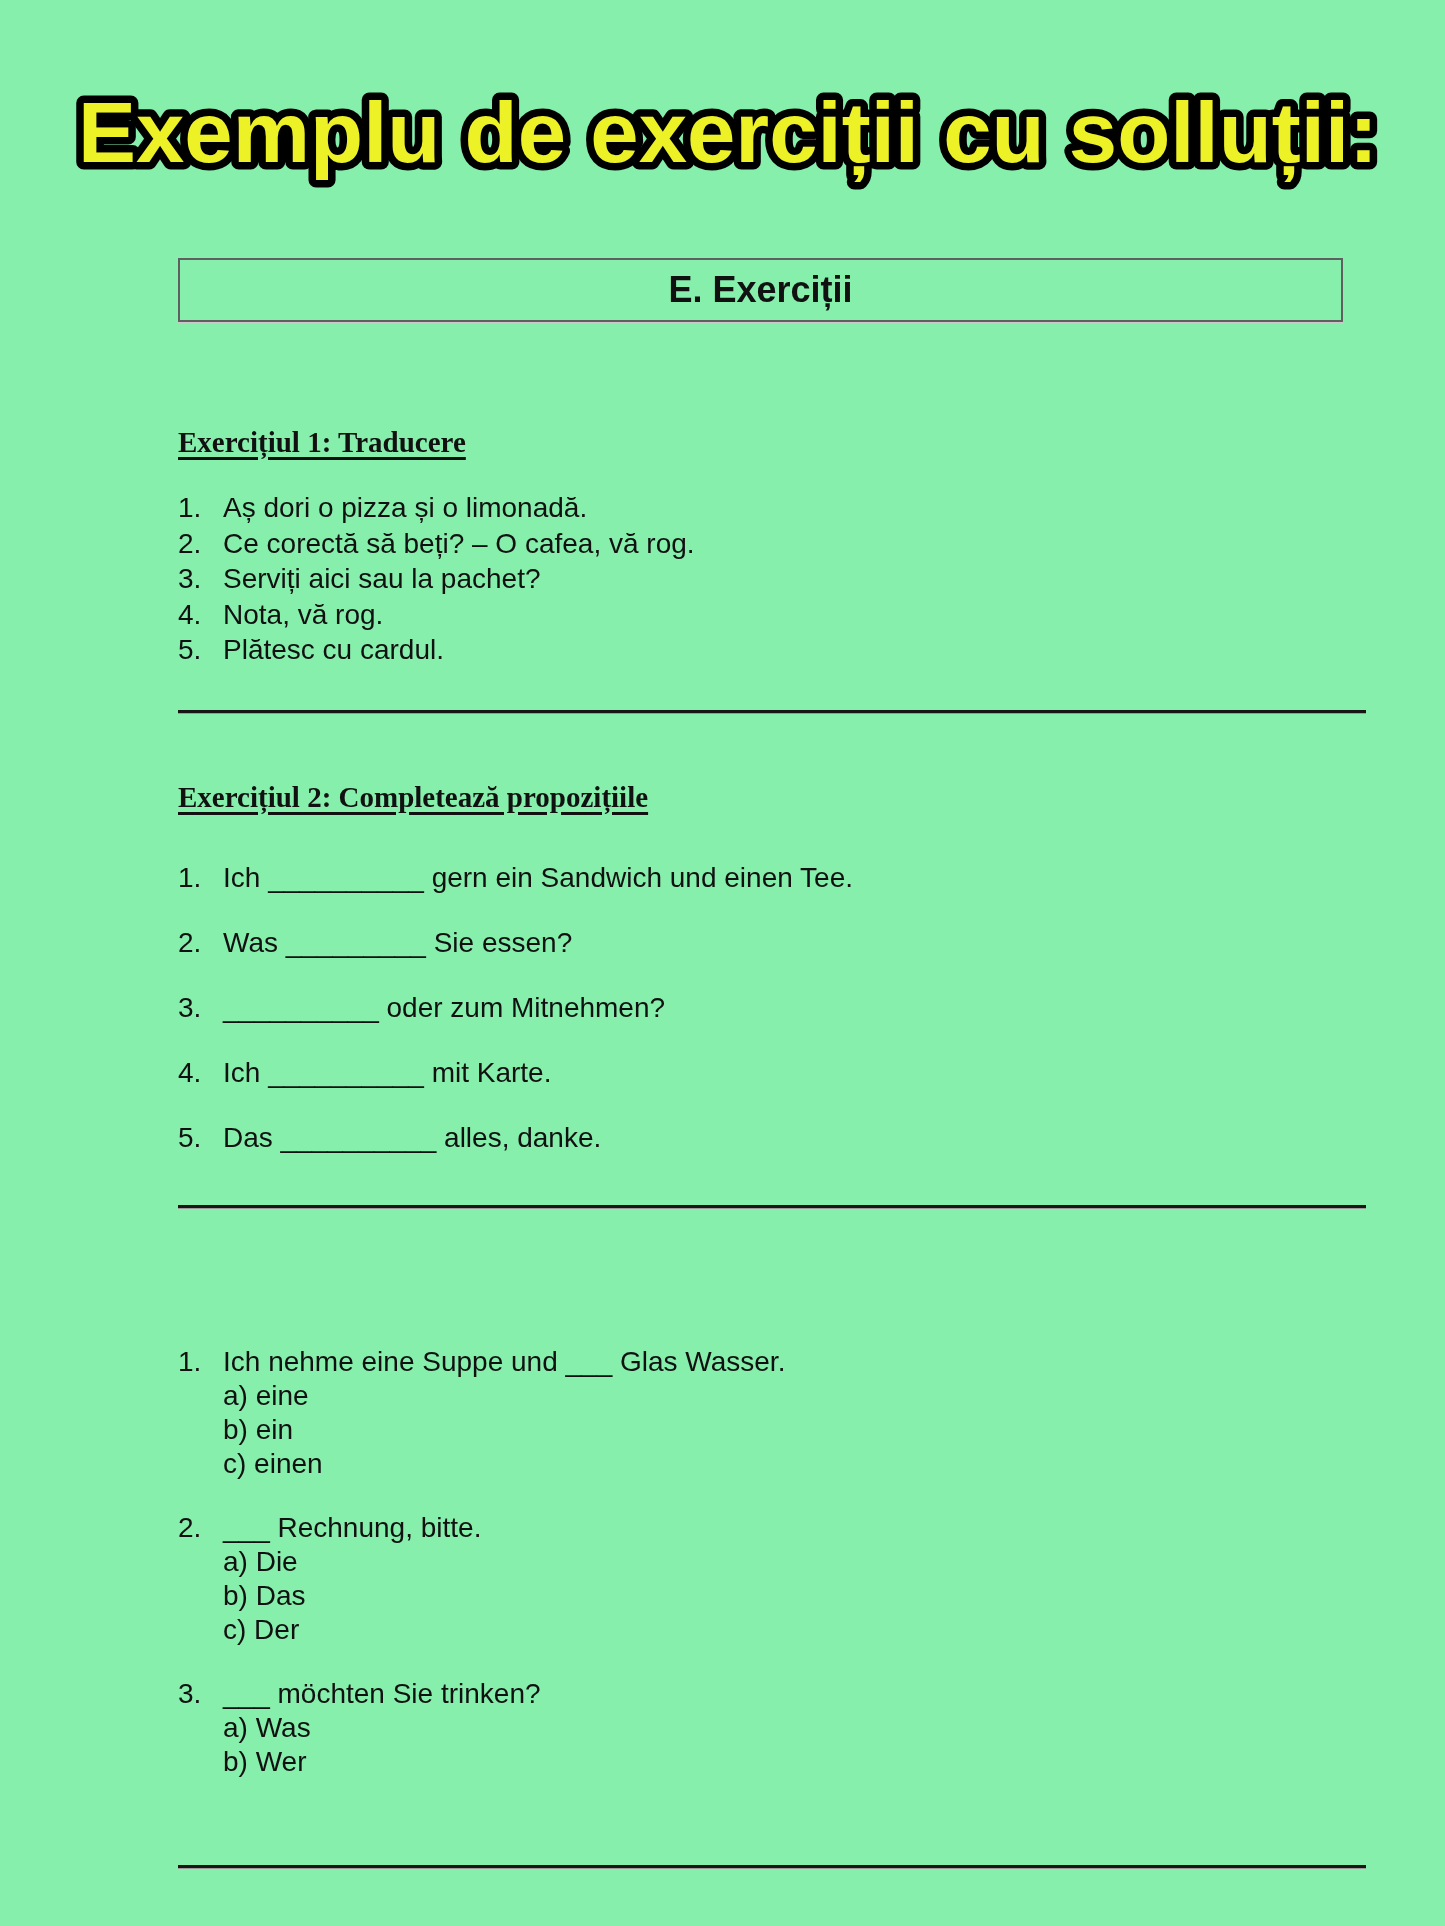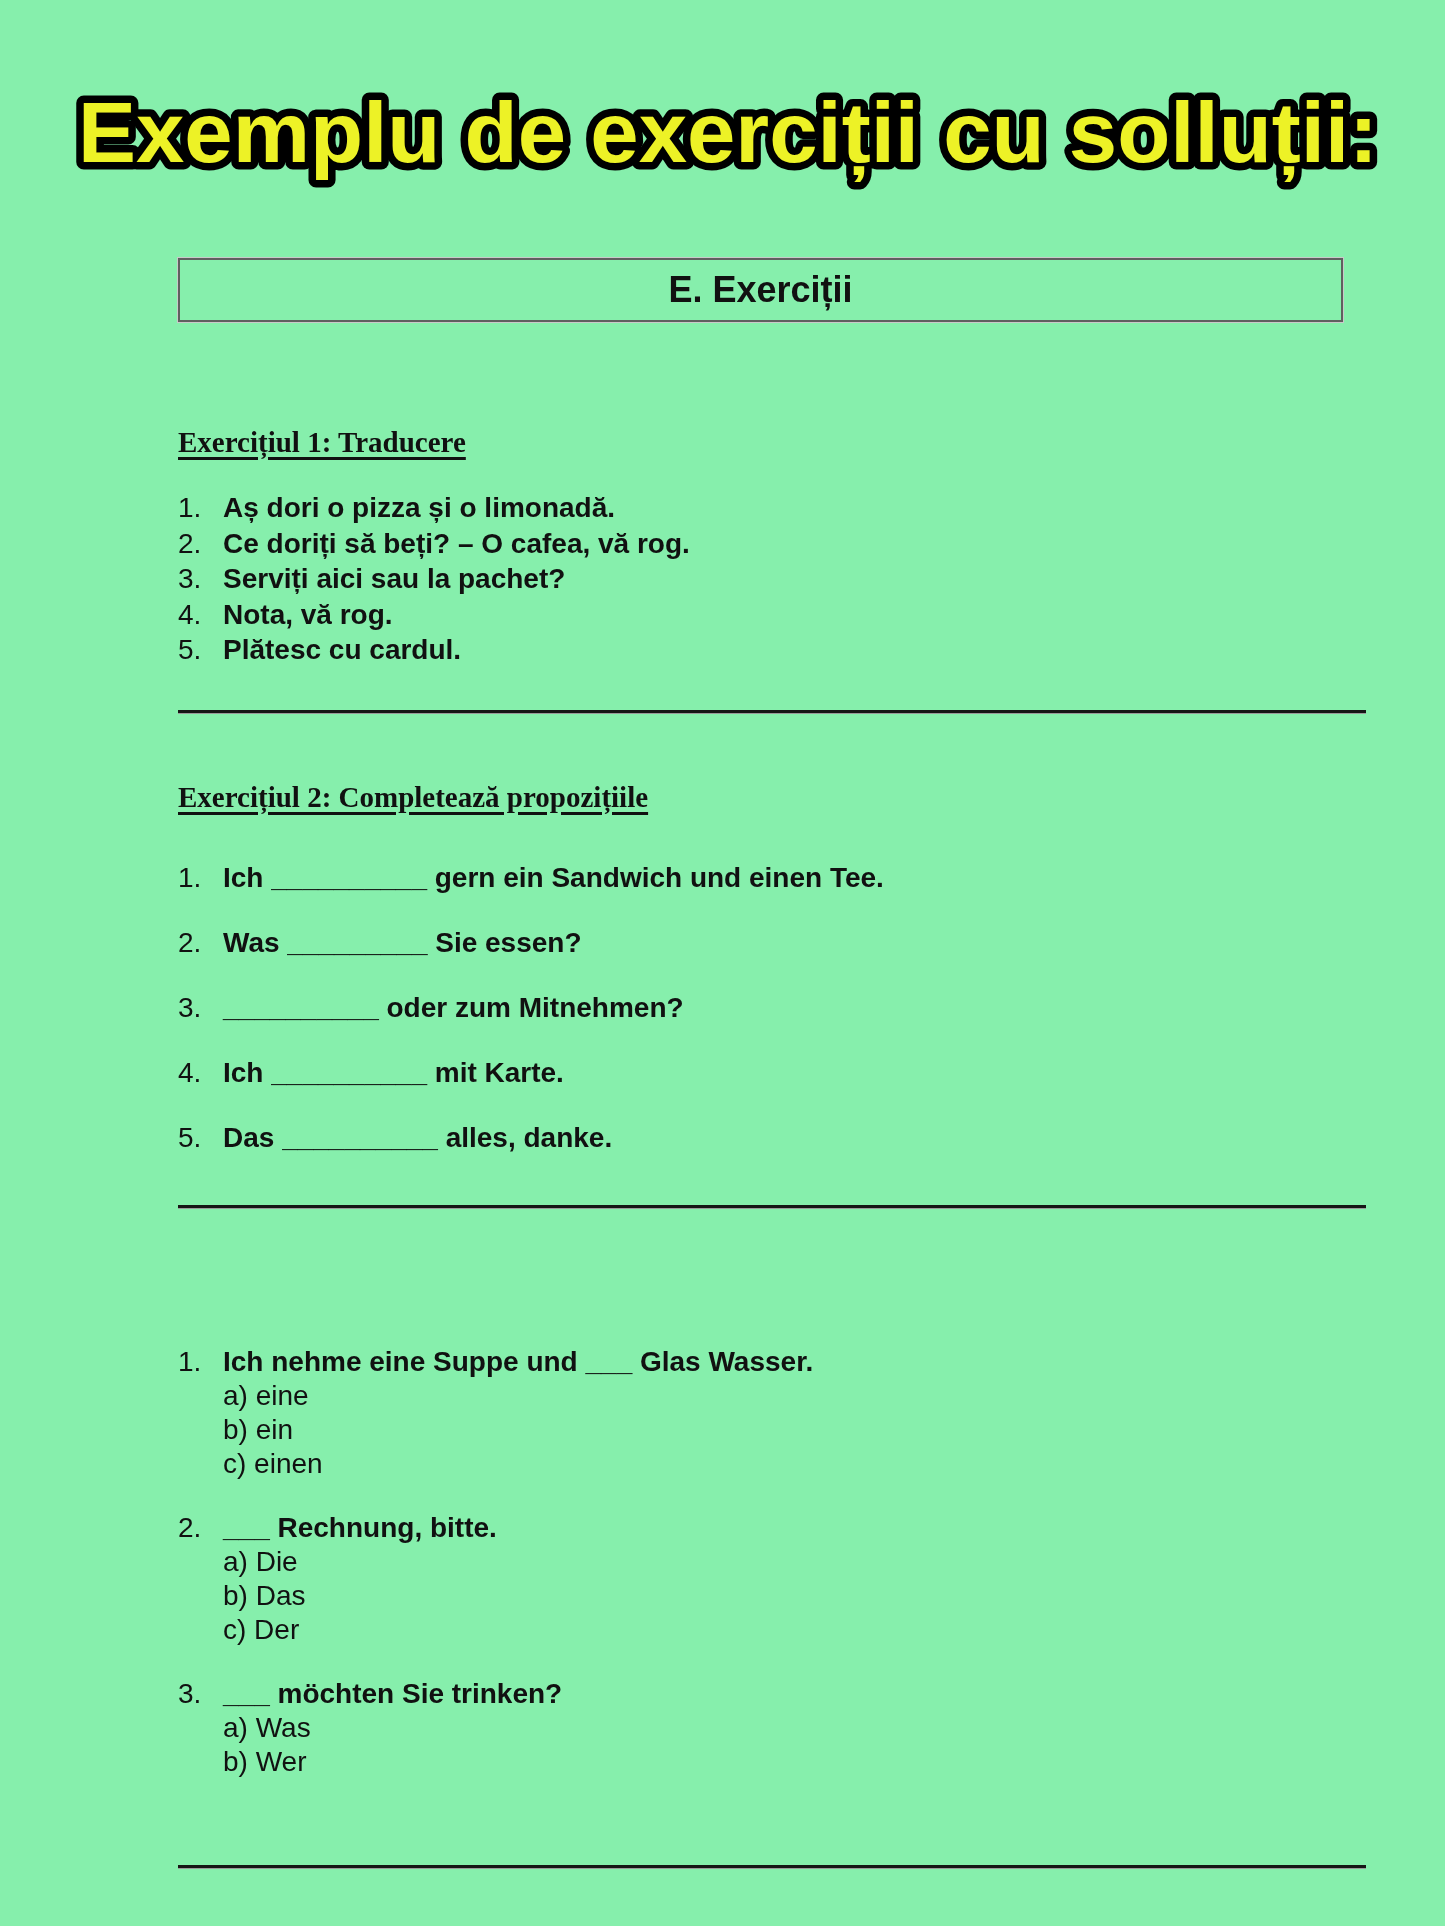--- a/index.html
+++ b/index.html
@@ -30,21 +30,21 @@
   #h2{top:779px;}
   #h3{top:1277px;}
 
   
   .list{position:absolute;left:178px;font-size:28px;}
   #list1{top:490px;}
   #list2{top:860px;}
   #list3{top:1345px;}
   .row{display:flex;}
   .num{flex:0 0 45px;width:45px;}
-  .txt{white-space:pre;font-weight:bold;}
+  .txt{white-space:pre;}
   #list1 .item{line-height:35.5px;}
   #list2 .item{line-height:36px;margin-bottom:29px;}
   #list3 .item{line-height:34px;margin-bottom:30px;}
   .opt{padding-left:45px;}
 
   
   .hr{
     position:absolute;left:178px;width:1188px;height:3px;
     background:#161616;border-bottom:1px solid #9a9a9a;
   }
@@ -69,21 +69,21 @@
   <div id="list1" class="list">
       <div class="item">
         <div class="row">
           <span class="num">1.</span>
           <span class="txt">Aș dori o pizza și o limonadă.</span>
         </div>
       </div>
       <div class="item">
         <div class="row">
           <span class="num">2.</span>
-          <span class="txt">Ce doriți să beți? – O cafea, vă rog.</span>
+          <span class="txt">Ce corectă să beți? – O cafea, vă rog.</span>
         </div>
       </div>
       <div class="item">
         <div class="row">
           <span class="num">3.</span>
           <span class="txt">Serviți aici sau la pachet?</span>
         </div>
       </div>
       <div class="item">
         <div class="row">

